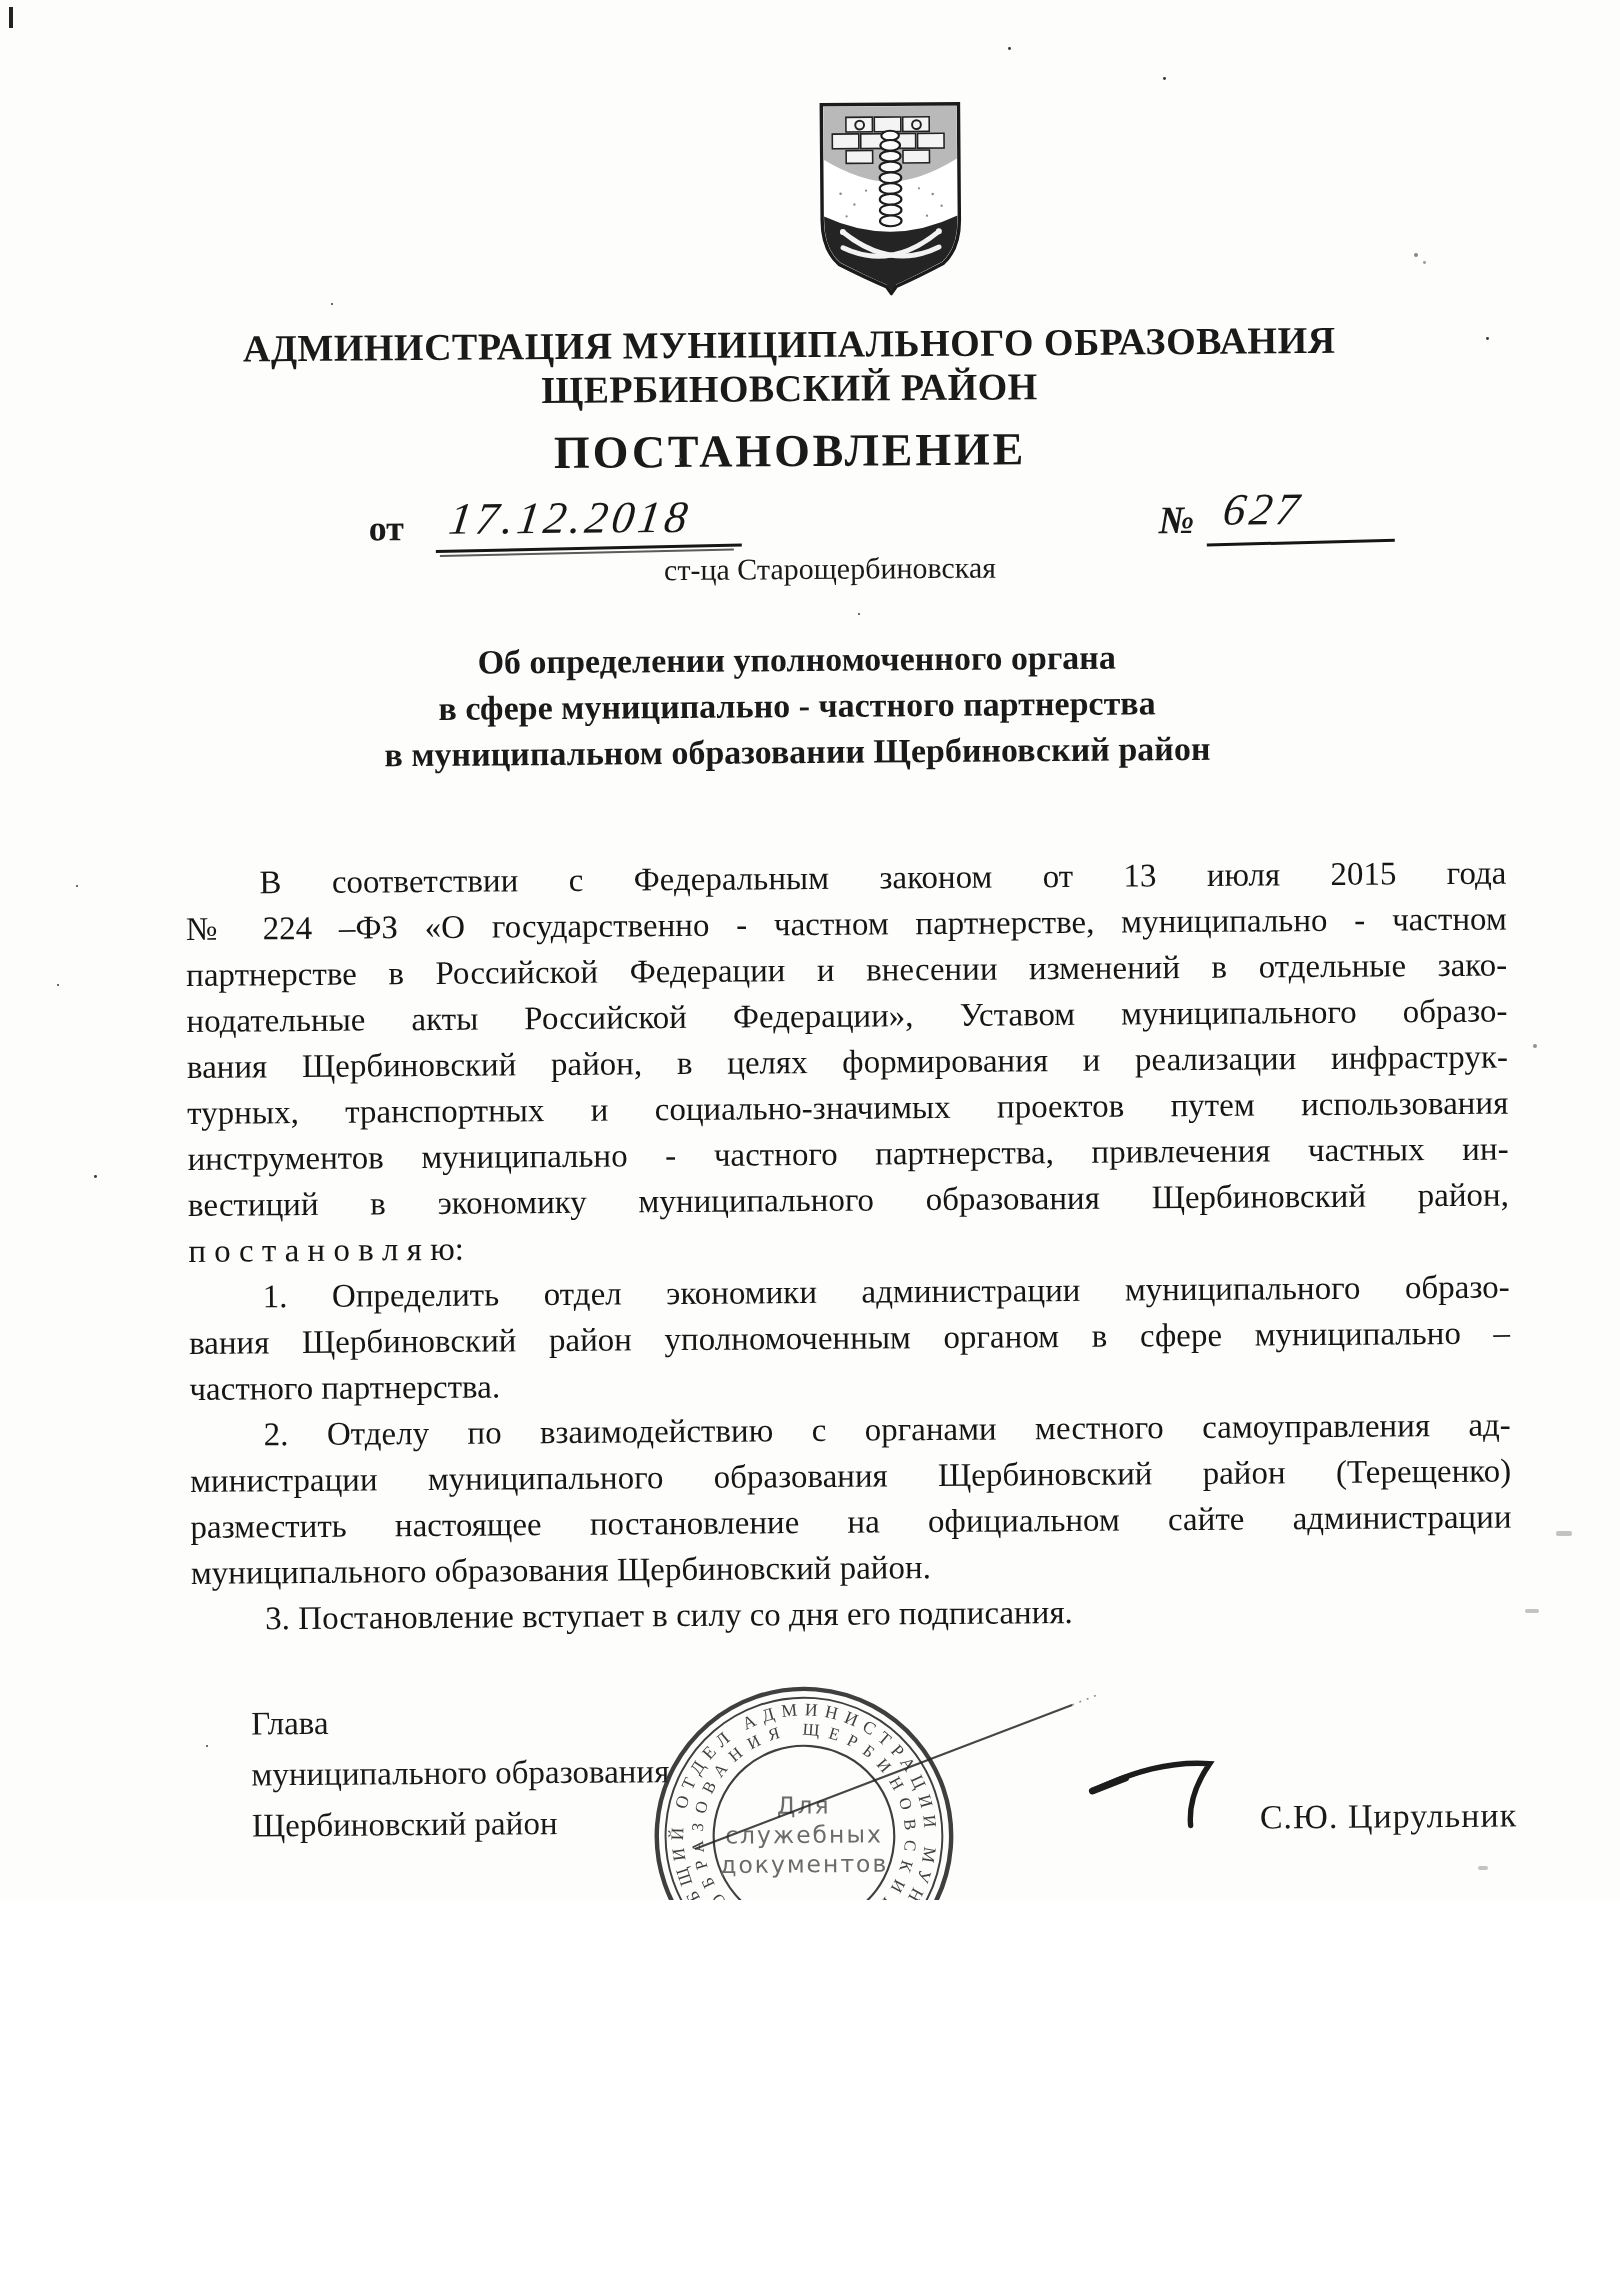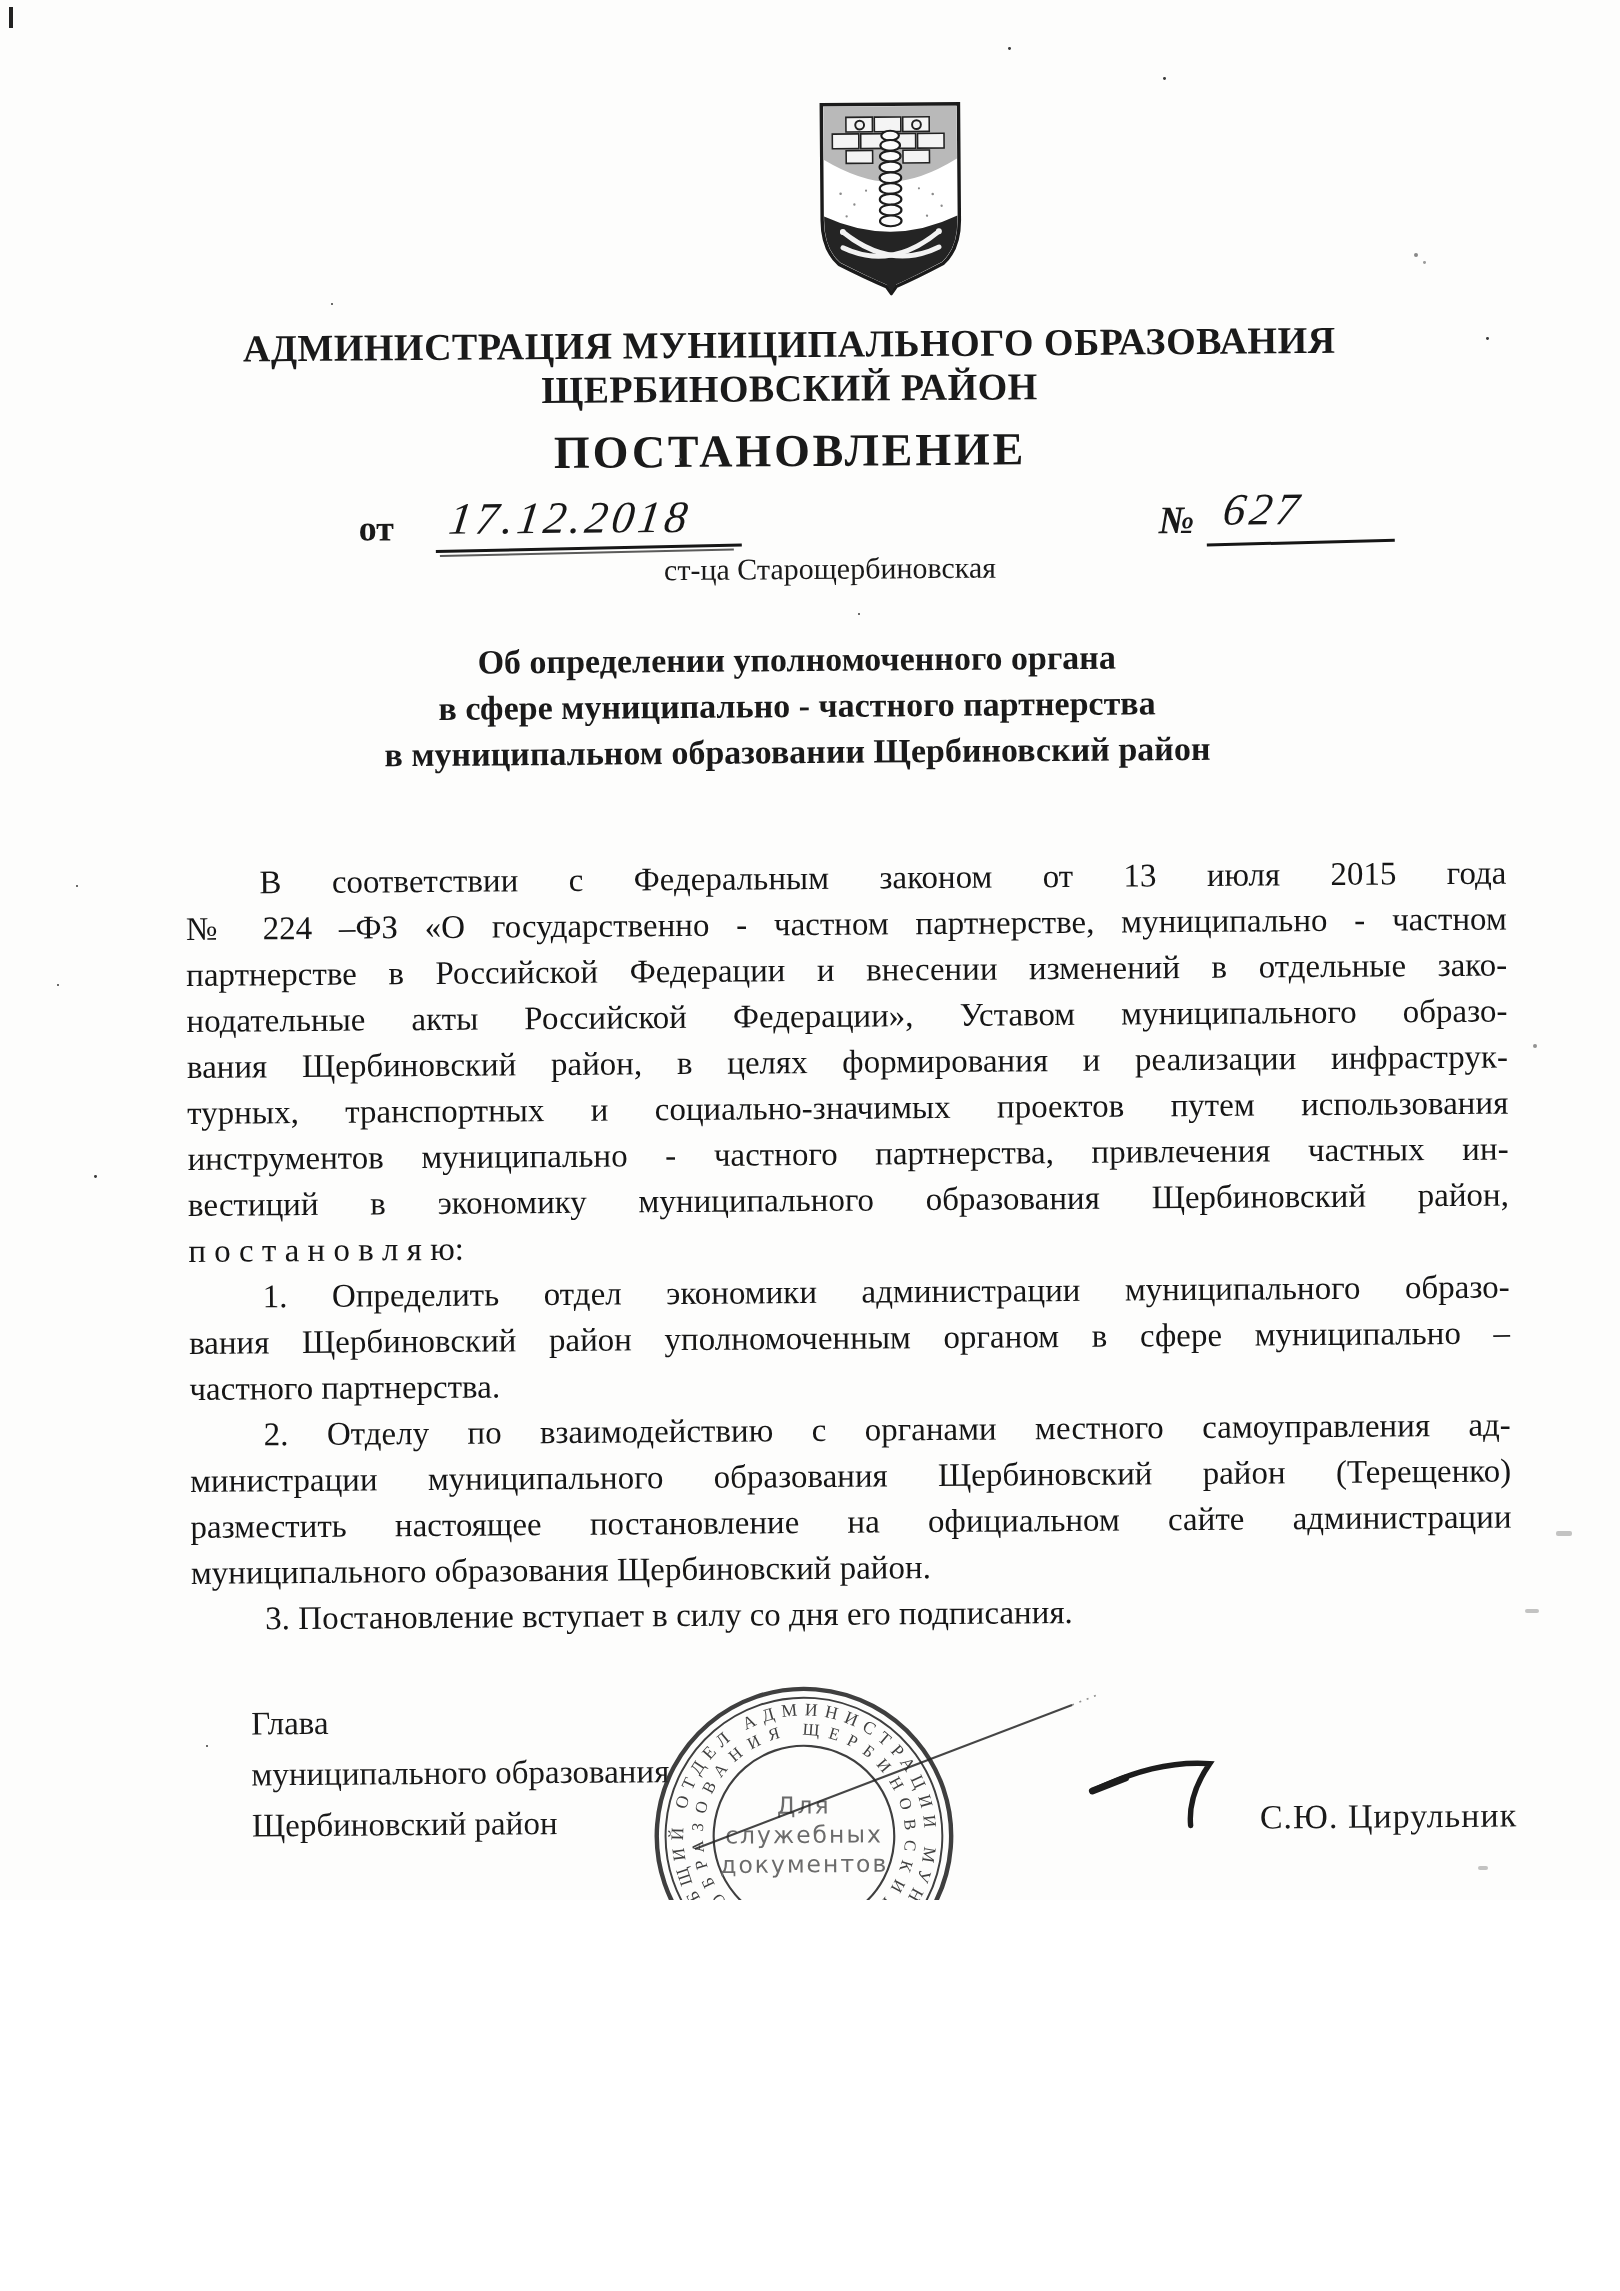--- a/index.html
+++ b/index.html
@@ -7,21 +7,21 @@
     position:relative; width:1620px; height:1900px; overflow:hidden;
     background:#fdfdfc; font-family:"Liberation Serif","DejaVu Serif",serif; color:#1a1a1a;
   }
   .content { position:absolute; inset:0; transform:rotate(-0.45deg); }
 
   .org { position:absolute; top:322px; left:157px; width:1274px; text-align:center;
          font-weight:bold; font-size:38px; line-height:44px; letter-spacing:0.5px; }
   .doctype { position:absolute; top:424px; left:157px; width:1274px; text-align:center;
          font-weight:bold; font-size:46px; letter-spacing:2.9px; }
 
-  .dateword { position:absolute; top:504px; left:362px; font-size:36px; font-weight:bold; }
+  .dateword { position:absolute; top:504px; left:372px; font-size:36px; font-weight:bold; }
   .hand { font-style:italic; letter-spacing:3.9px; transform:skewX(-8deg); color:#181818; }
   .datevalue { position:absolute; top:490px; left:453px; font-size:45px; }
   .u1 { position:absolute; height:2.9px; background:#161616; }
   .u2 { position:absolute; height:2px; background:#161616; opacity:.7; }
   .dl1 { top:545px; left:439px; width:306px; transform:rotate(-0.8deg); }
   .dl2 { top:550px; left:443px; width:294px; transform:rotate(-0.8deg); }
   .numword { position:absolute; top:500px; left:1162px; font-size:39px; font-style:italic; font-weight:bold; }
   .numvalue { position:absolute; top:487px; left:1227px; font-size:45px; }
   .nl1 { top:545px; left:1210px; width:188px; transform:rotate(-1deg); }
   .place { position:absolute; top:552px; left:490px; width:686px; text-align:center; font-size:30px; }

